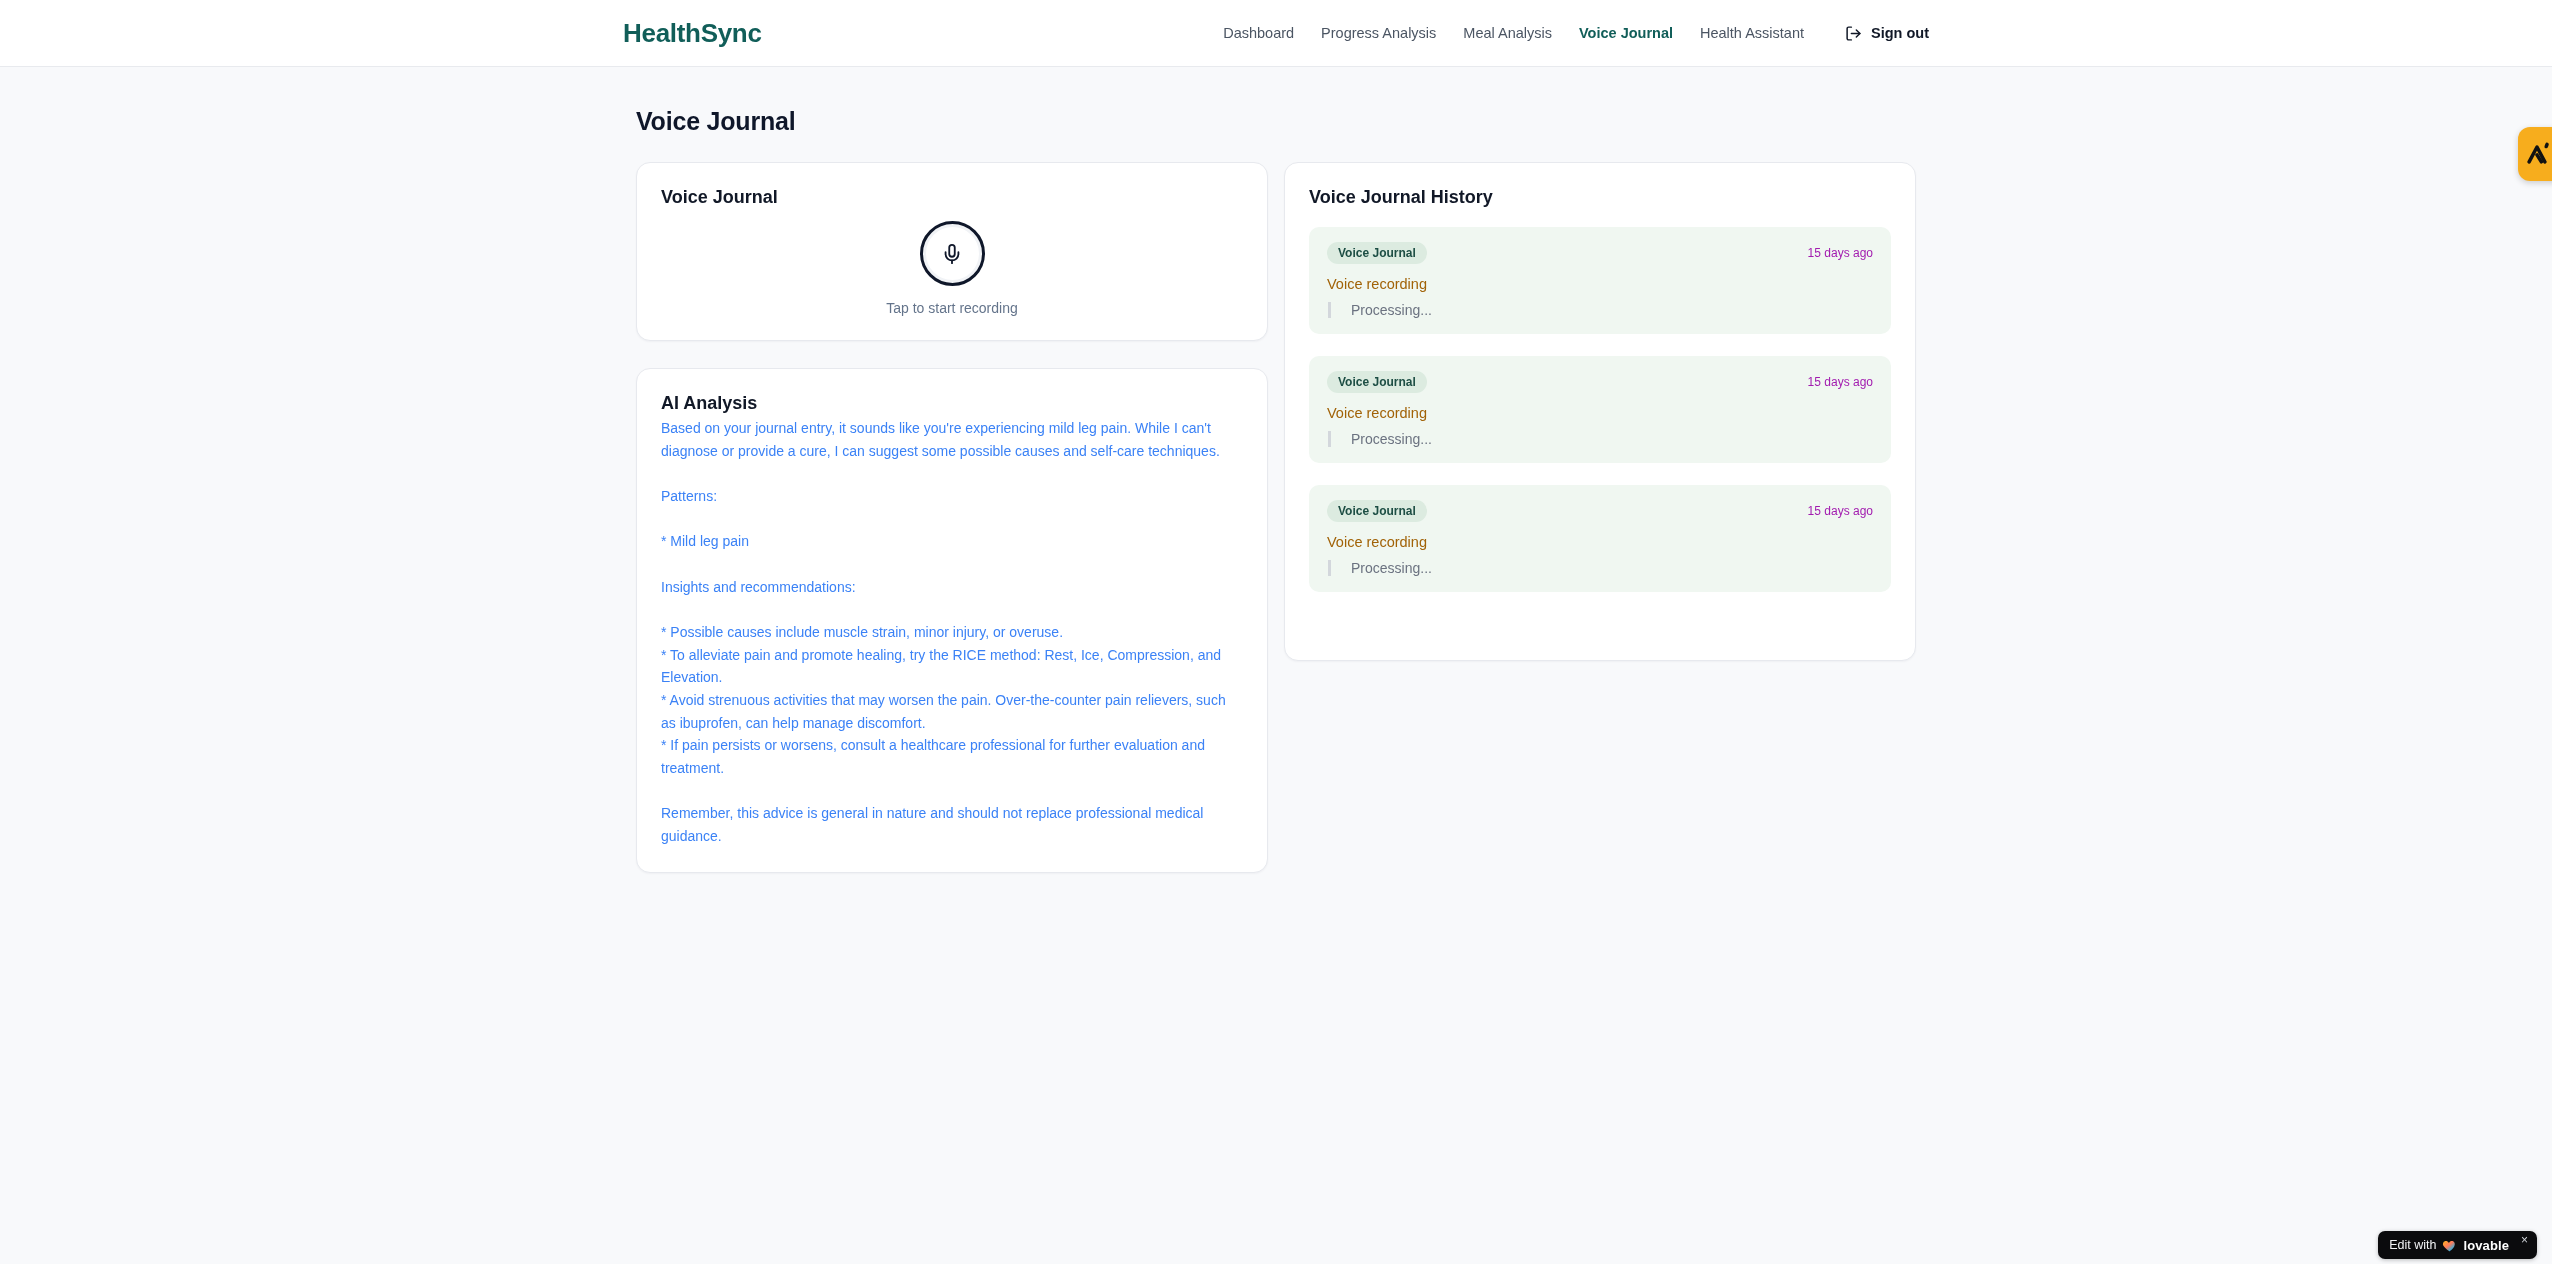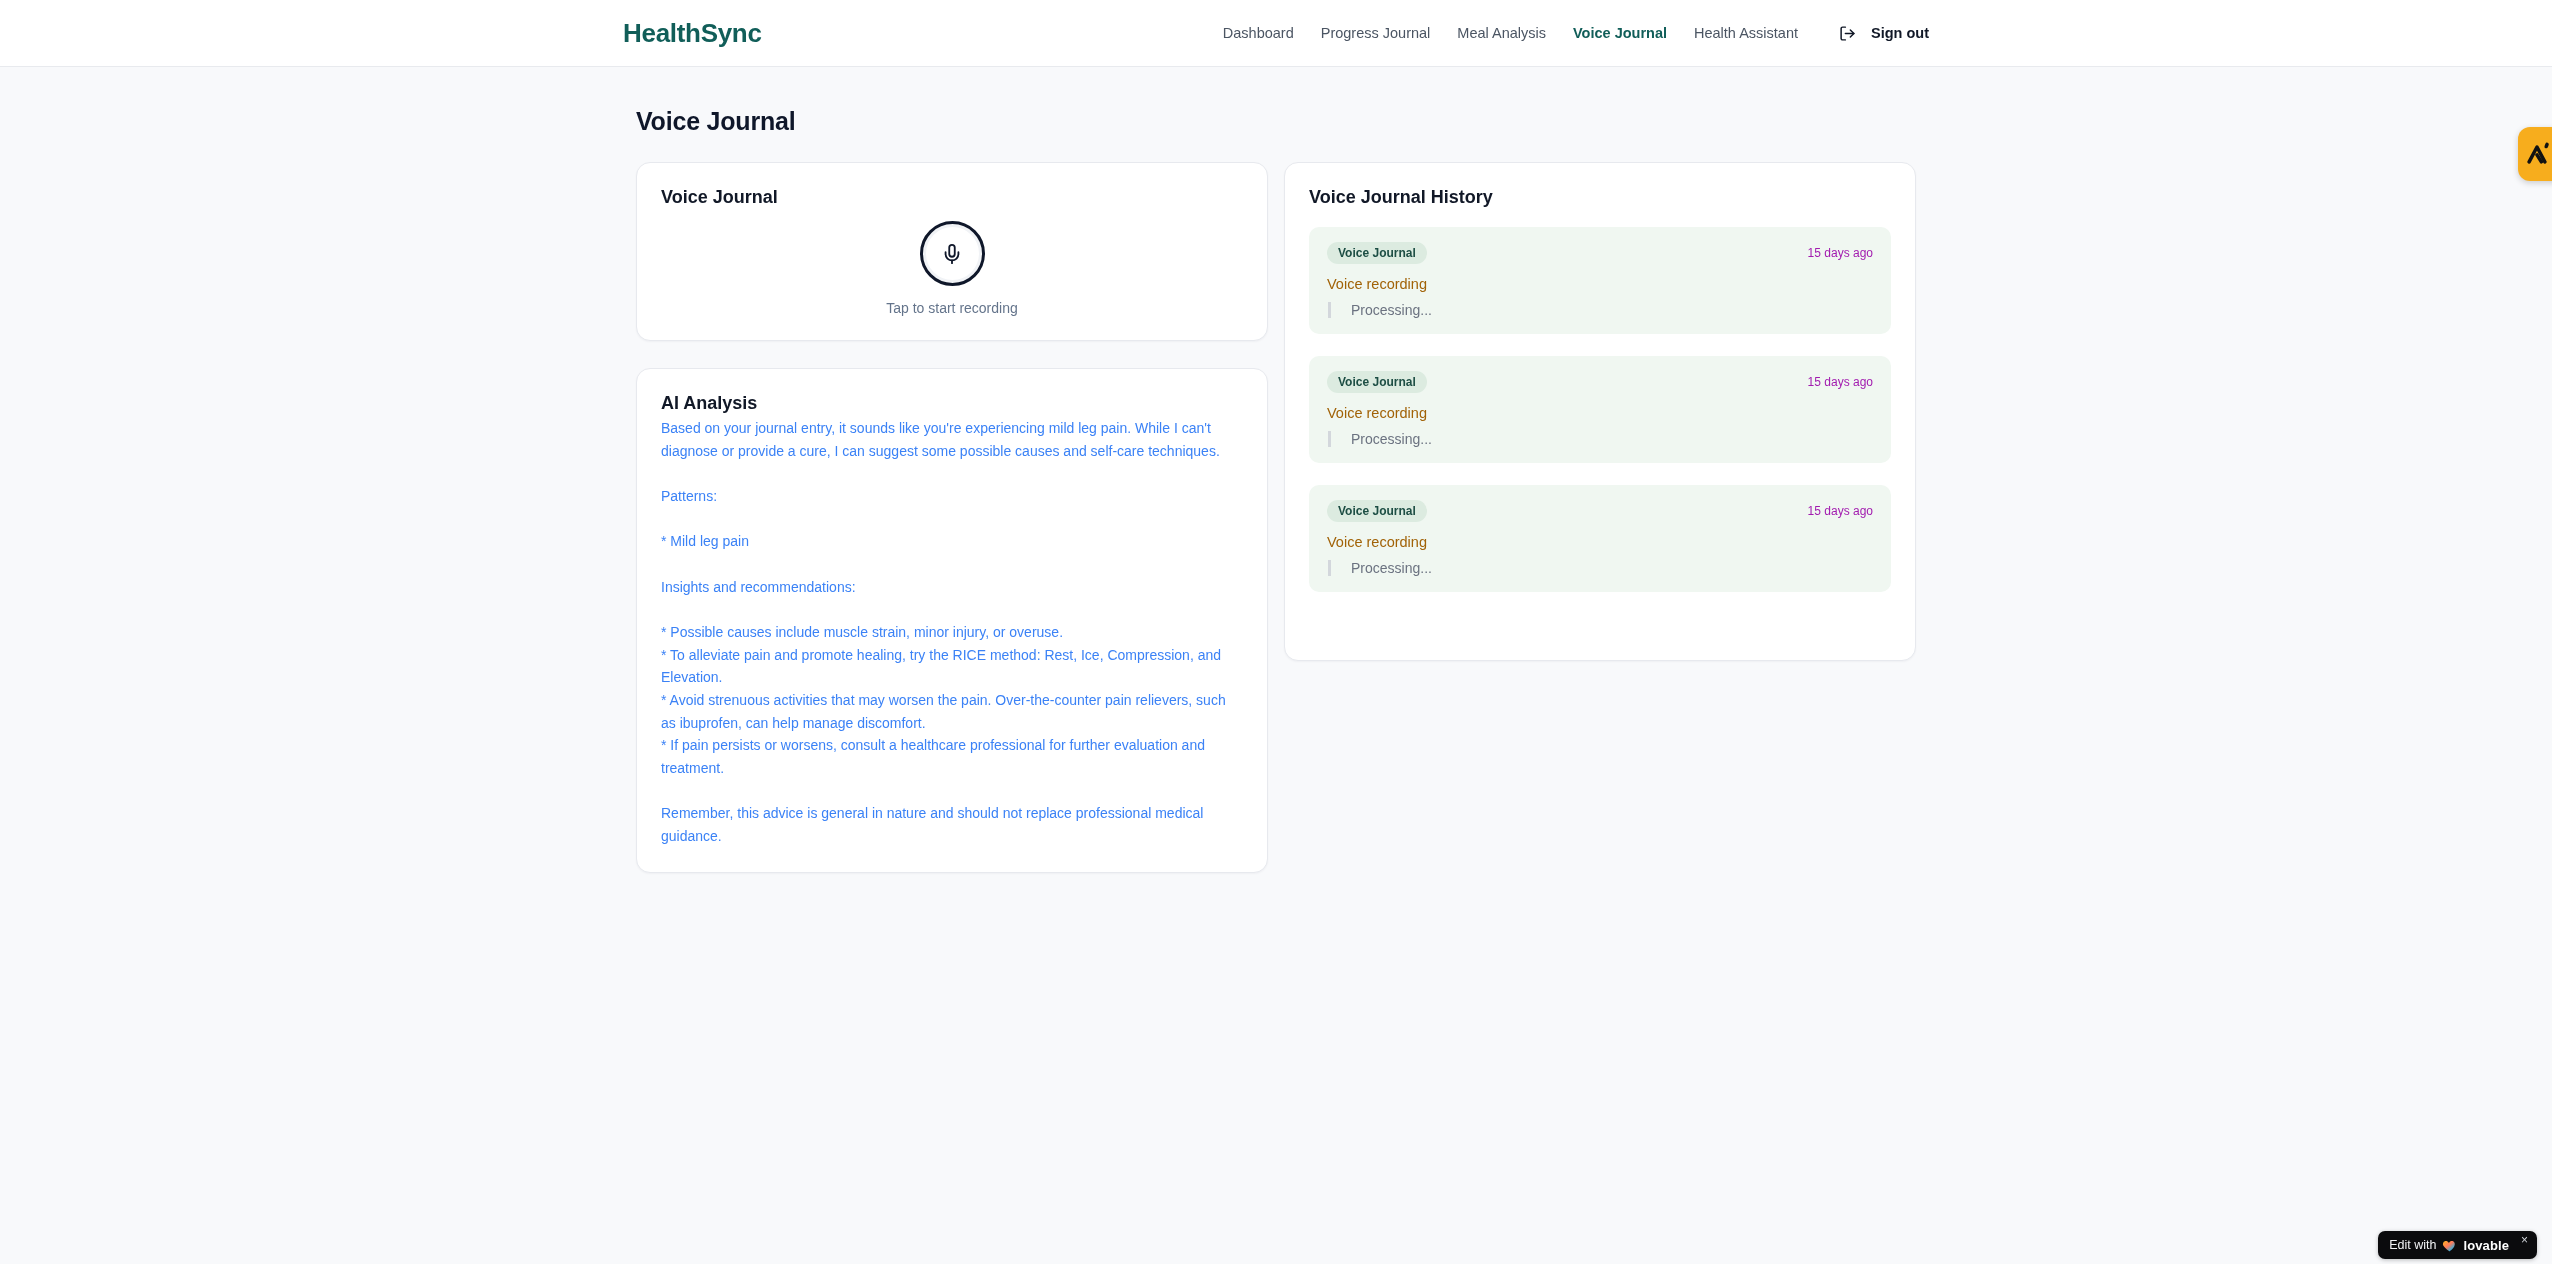--- a/index.html
+++ b/index.html
@@ -36,21 +36,21 @@
   .nav { display: flex; align-items: center; gap: 27px; }
   .nav-item {
     font-size: 14.5px;
     font-weight: 500;
     color: #4b5563;
     cursor: pointer;
     white-space: nowrap;
   }
   .nav-item.active { color: #115e59; font-weight: 600; }
   .signout {
-    display: flex; align-items: center; gap: 15px;
+    display: flex; align-items: center; gap: 9px;
     margin-left: 14px;
     font-size: 14.5px; font-weight: 600; color: #111827;
     cursor: pointer; white-space: nowrap;
   }
   .signout svg { display: block; }
 
   
   .main {
     width: 1280px;
     margin: 0 auto;
@@ -199,21 +199,21 @@
   }
 </style>
 </head>
 <body>
 
 <header class="header">
   <div class="header-inner">
     <div class="logo">HealthSync</div>
     <nav class="nav">
       <span class="nav-item">Dashboard</span>
-      <span class="nav-item">Progress Journal</span>
+      <span class="nav-item">Progress Analysis</span>
       <span class="nav-item">Meal Analysis</span>
       <span class="nav-item active">Voice Journal</span>
       <span class="nav-item">Health Assistant</span>
       <span class="signout">
         <span>
           <svg width="17" height="17" viewBox="0 0 24 24" fill="none" stroke="#111827" stroke-width="2.1" stroke-linecap="round" stroke-linejoin="round">
             <path d="M9 21H5a2 2 0 0 1-2-2V5a2 2 0 0 1 2-2h4"></path>
             <polyline points="16 17 21 12 16 7"></polyline>
             <line x1="21" y1="12" x2="9" y2="12"></line>
           </svg>

